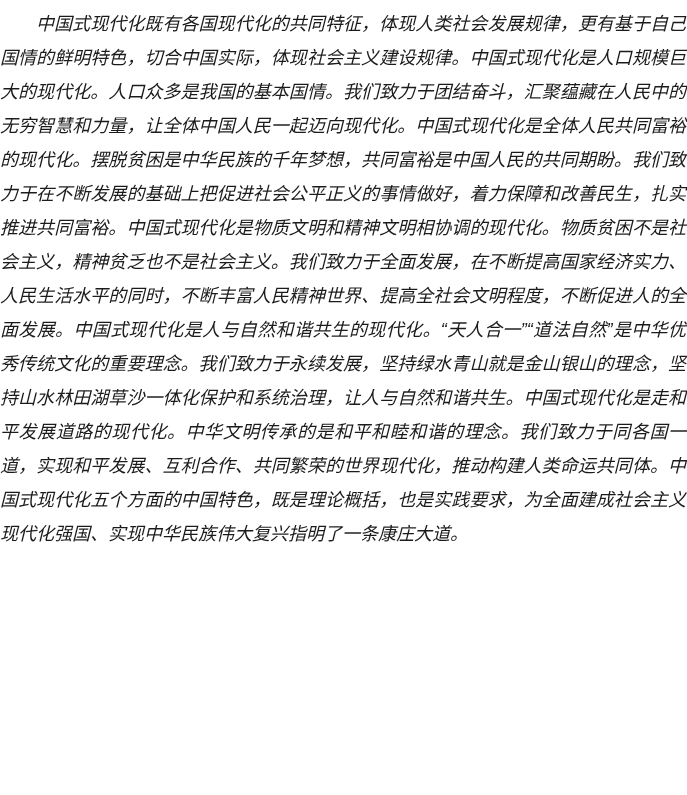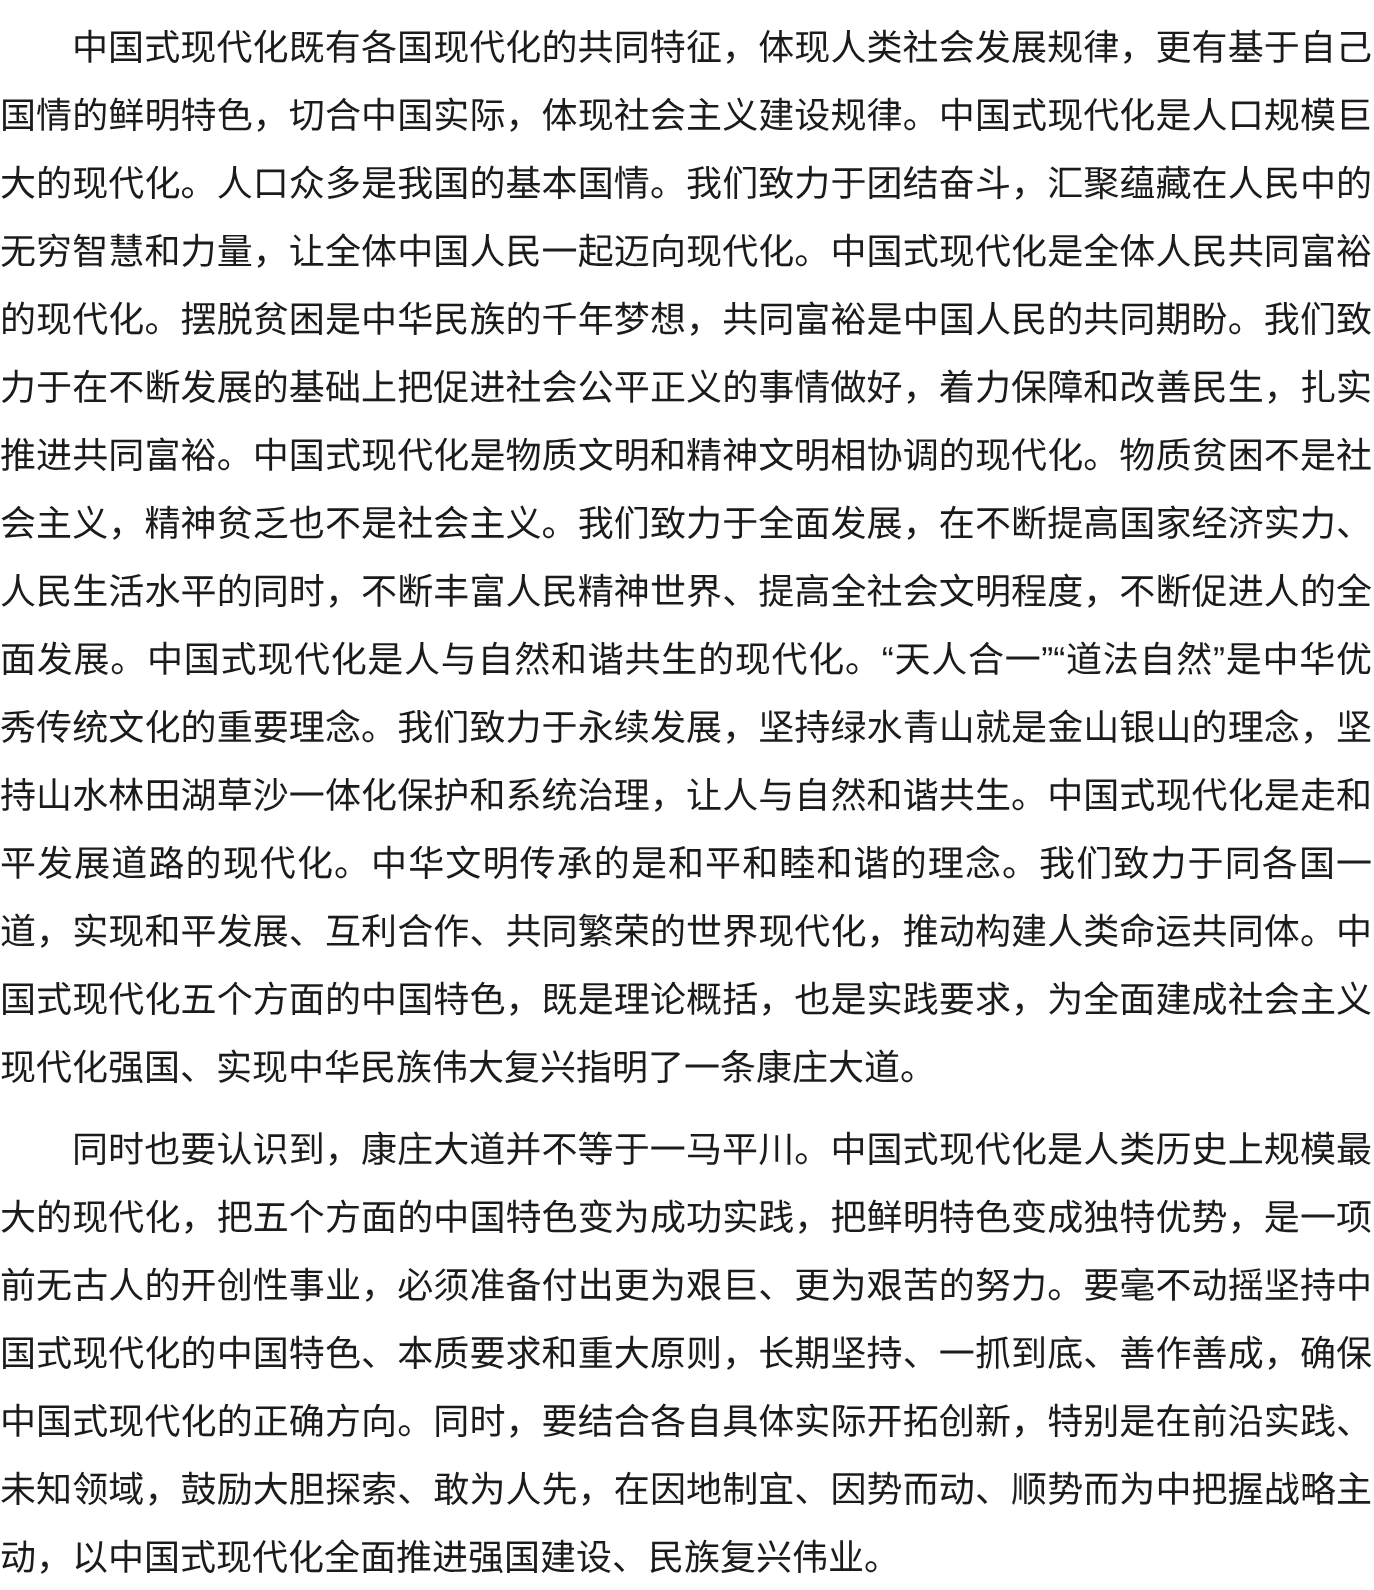--- a/index.html
+++ b/index.html
@@ -7,20 +7,21 @@
     padding: 0;
     background: #ffffff;
   }
   .page {
     width: 687px;
     height: 795px;
     box-sizing: border-box;
     padding: 7px 1px 0 0;
     background: #ffffff;
     overflow: hidden;
+    font-style: italic;
   }
   .para {
     font-family: "Liberation Sans", sans-serif;
     font-size: 18px;
     line-height: 34px;
     color: #1b1b1b;
     margin: 0;
     text-align: justify;
     text-justify: inter-character;
     text-indent: 2em;
@@ -28,14 +29,13 @@
   }
   .para + .para {
     margin-top: 7px;
   }
 </style>
 </head>
 <body>
 
 <main class="page">
   <p class="para">中国式现代化既有各国现代化的共同特征，体现人类社会发展规律，更有基于自己国情的鲜明特色，切合中国实际，体现社会主义建设规律。中国式现代化是人口规模巨大的现代化。人口众多是我国的基本国情。我们致力于团结奋斗，汇聚蕴藏在人民中的无穷智慧和力量，让全体中国人民一起迈向现代化。中国式现代化是全体人民共同富裕的现代化。摆脱贫困是中华民族的千年梦想，共同富裕是中国人民的共同期盼。我们致力于在不断发展的基础上把促进社会公平正义的事情做好，着力保障和改善民生，扎实推进共同富裕。中国式现代化是物质文明和精神文明相协调的现代化。物质贫困不是社会主义，精神贫乏也不是社会主义。我们致力于全面发展，在不断提高国家经济实力、人民生活水平的同时，不断丰富人民精神世界、提高全社会文明程度，不断促进人的全面发展。中国式现代化是人与自然和谐共生的现代化。“天人合一”“道法自然”是中华优秀传统文化的重要理念。我们致力于永续发展，坚持绿水青山就是金山银山的理念，坚持山水林田湖草沙一体化保护和系统治理，让人与自然和谐共生。中国式现代化是走和平发展道路的现代化。中华文明传承的是和平和睦和谐的理念。我们致力于同各国一道，实现和平发展、互利合作、共同繁荣的世界现代化，推动构建人类命运共同体。中国式现代化五个方面的中国特色，既是理论概括，也是实践要求，为全面建成社会主义现代化强国、实现中华民族伟大复兴指明了一条康庄大道。</p>
-  <p class="para">同时也要认识到，康庄大道并不等于一马平川。中国式现代化是人类历史上规模最大的现代化，把五个方面的中国特色变为成功实践，把鲜明特色变成独特优势，是一项前无古人的开创性事业，必须准备付出更为艰巨、更为艰苦的努力。要毫不动摇坚持中国式现代化的中国特色、本质要求和重大原则，长期坚持、一抓到底、善作善成，确保中国式现代化的正确方向。同时，要结合各自具体实际开拓创新，特别是在前沿实践、未知领域，鼓励大胆探索、敢为人先，在因地制宜、因势而动、顺势而为中把握战略主动，以中国式现代化全面推进强国建设、民族复兴伟业。</p>
 </main>
 
 </body></html>

